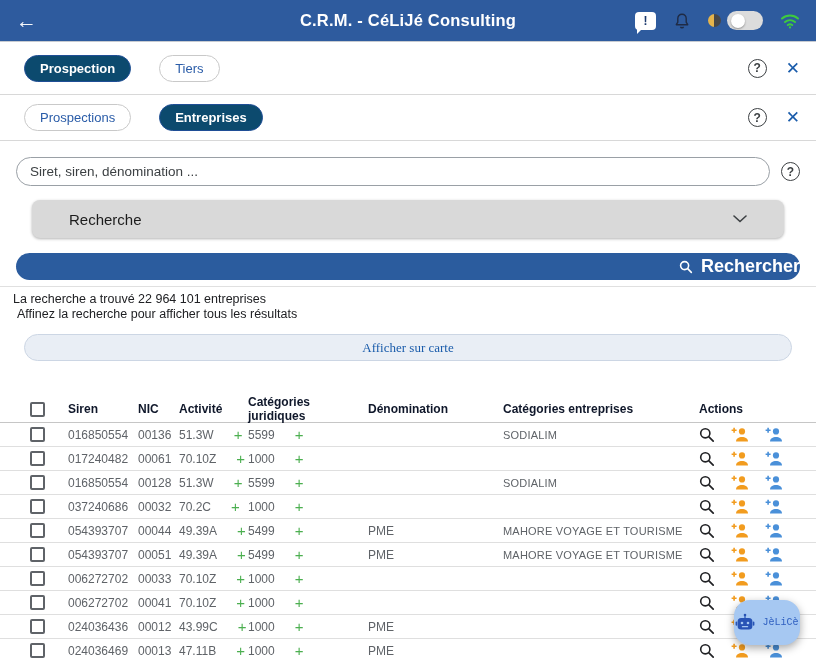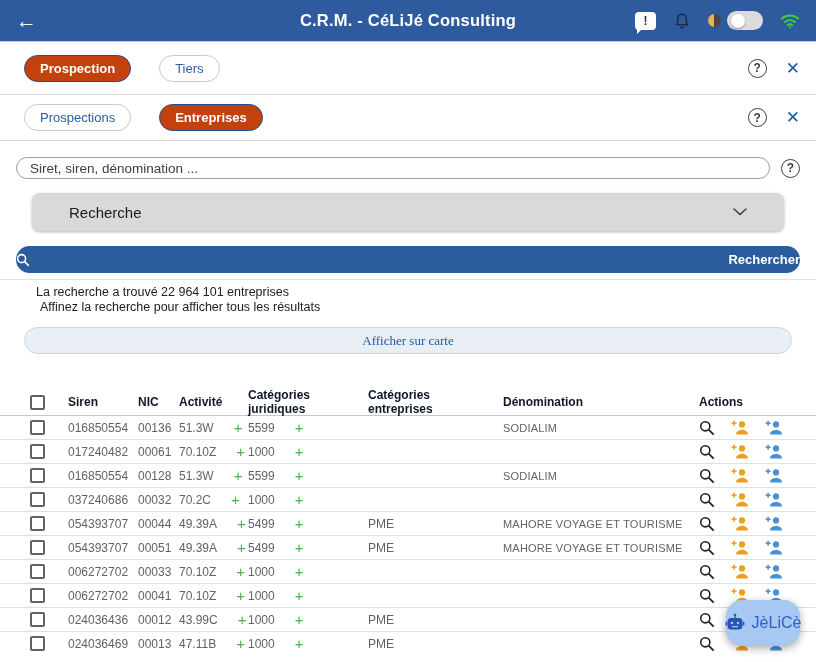--- a/index.html
+++ b/index.html
@@ -46,57 +46,57 @@
   .tab-row {
     display:flex; align-items:center; padding:0 16px; gap:28px;
     border-bottom:1px solid #d8d8d8; background:#fff;
   }
   .tab-row-1 { height:53px; }
   .tab-row-2 { height:46px; }
   .pill {
     height:27px; padding:0 15px; border-radius:14px;
     display:flex; align-items:center; font-size:13px; white-space:nowrap;
   }
-  .pill.active { background:#c2410c; border:1px solid #1f4e96; color:#fff; font-weight:bold; }
+  .pill.active { background:#0c4a6e; border:1px solid #1f4e96; color:#fff; font-weight:bold; }
   .pill.inactive { background:#fff; border:1px solid #c9c9c9; color:#2a5ca8; }
   .first-pill { margin-left:8px; }
   .row-right { margin-left:auto; display:flex; align-items:center; gap:19px; }
   .help-circle {
     width:19px; height:19px; border-radius:50%; border:1.5px solid #3c4043;
     color:#3c4043; display:flex; align-items:center; justify-content:center;
     font-size:12px; font-weight:bold;
   }
   .close-x { color:#1a5cab; font-size:17px; line-height:1; }
 
   
   .search-row { display:flex; align-items:center; padding:16px 16px 0 16px; gap:11px; }
   .search-input {
-    flex:1; height:22px; border:1px solid #9aa0a6; border-radius:15px;
+    flex:1; height:29px; border:1px solid #9aa0a6; border-radius:15px;
     padding:0 13px; font-size:13.5px; color:#202124; outline:none;
     font-family:"Liberation Sans", sans-serif;
   }
   .search-input::placeholder { color:#3c4043; opacity:1; }
 
   .accordion {
     margin:14px 32px 0 32px; height:38px; background:#d9d9d9; border-radius:8px;
     display:flex; align-items:center; padding:0 37px;
     box-shadow:0 1px 3px rgba(0,0,0,.3); font-size:15px; color:#1c1c1c;
   }
   .accordion .chev { margin-left:auto; display:flex; }
 
   .search-btn {
     margin:15px 16px 0 16px; height:27px; width:calc(100% - 32px);
     background:#2b5c9e; border:none; border-radius:14px; color:#fff;
-    display:flex; align-items:center; justify-content:space-between; gap:8px;
-    font-size:13px; font-weight:bold; font-family:"Liberation Sans", sans-serif;
+    display:flex; align-items:center; justify-content:flex-end; gap:8px;
+    font-size:18px; font-weight:bold; font-family:"Liberation Sans", sans-serif;
   }
 
   .hdivider { margin-top:6px; border-top:1px solid #e0e0e0; }
 
-  .result-lines { padding:5px 18px 0 36px; font-size:12.5px; color:#202124; line-height:15px; }
+  .result-lines { padding:5px 18px 0 13px; font-size:12.5px; color:#202124; line-height:15px; }
   .result-line2 { padding-left:4px; }
 
   .map-btn {
     margin:12px 24px 0 24px; height:27px; width:calc(100% - 48px);
     background:#e9eef5; border:1px solid #ccd6e4; border-radius:14px;
     color:#1a5cab; font-size:13px; display:flex; align-items:center; justify-content:center;
     font-family:Liberation Serif, serif;
   }
 
   
@@ -119,25 +119,25 @@
   .val-plus { display:flex; align-items:center; gap:20px; }
   .plus-glyph { color:#4caf50; font-size:15px; line-height:1; }
   .denom-cell { font-size:11px; letter-spacing:.2px; }
   .actions-cell { display:flex; align-items:center; gap:16px; padding-left:6px; }
   .mag-icon { color:#202124; display:flex; }
   .person-orange { color:#f29c1f; display:flex; }
   .person-blue { color:#4a90d9; display:flex; }
 
   
   .fab {
-    position:absolute; right:16px; bottom:17px; width:74px; height:45px;
+    position:absolute; right:16px; bottom:17px; width:66px; height:45px;
     background:#a6c8f2; border-radius:16px;
     display:flex; align-items:center; justify-content:center; gap:7px;
     box-shadow:0 3px 8px rgba(0,0,0,.35);
-    color:#2e5fc0; font-size:16px;
+    color:#2e5fc0; font-size:10px;font-family:Liberation Mono, monospace;
   }
 </style>
 </head>
 <body>
 
 <div class="topbar">
   <span class="back-arrow">←</span>
   <div class="topbar-title">C.R.M. - CéLiJé Consulting</div>
   <div class="topbar-right">
     <div class="msg-icon">
@@ -225,22 +225,22 @@
 
 <div class="results-table">
   <div class="thead">
     <div class="cb-col">
         <div class="checkbox"></div>
       </div>
     <div>Siren</div>
     <div>NIC</div>
     <div>Activité</div>
     <div>Catégories juridiques</div>
+    <div>Dénomination</div>
     <div>Catégories entreprises</div>
-    <div>Dénomination</div>
     <div>Actions</div>
   </div>
   <div>
   <div class="trow">
     <div class="cb-col">
           <div class="checkbox"></div>
         </div>
     <div>016850554</div>
     <div>00136</div>
     <div class="val-plus">

